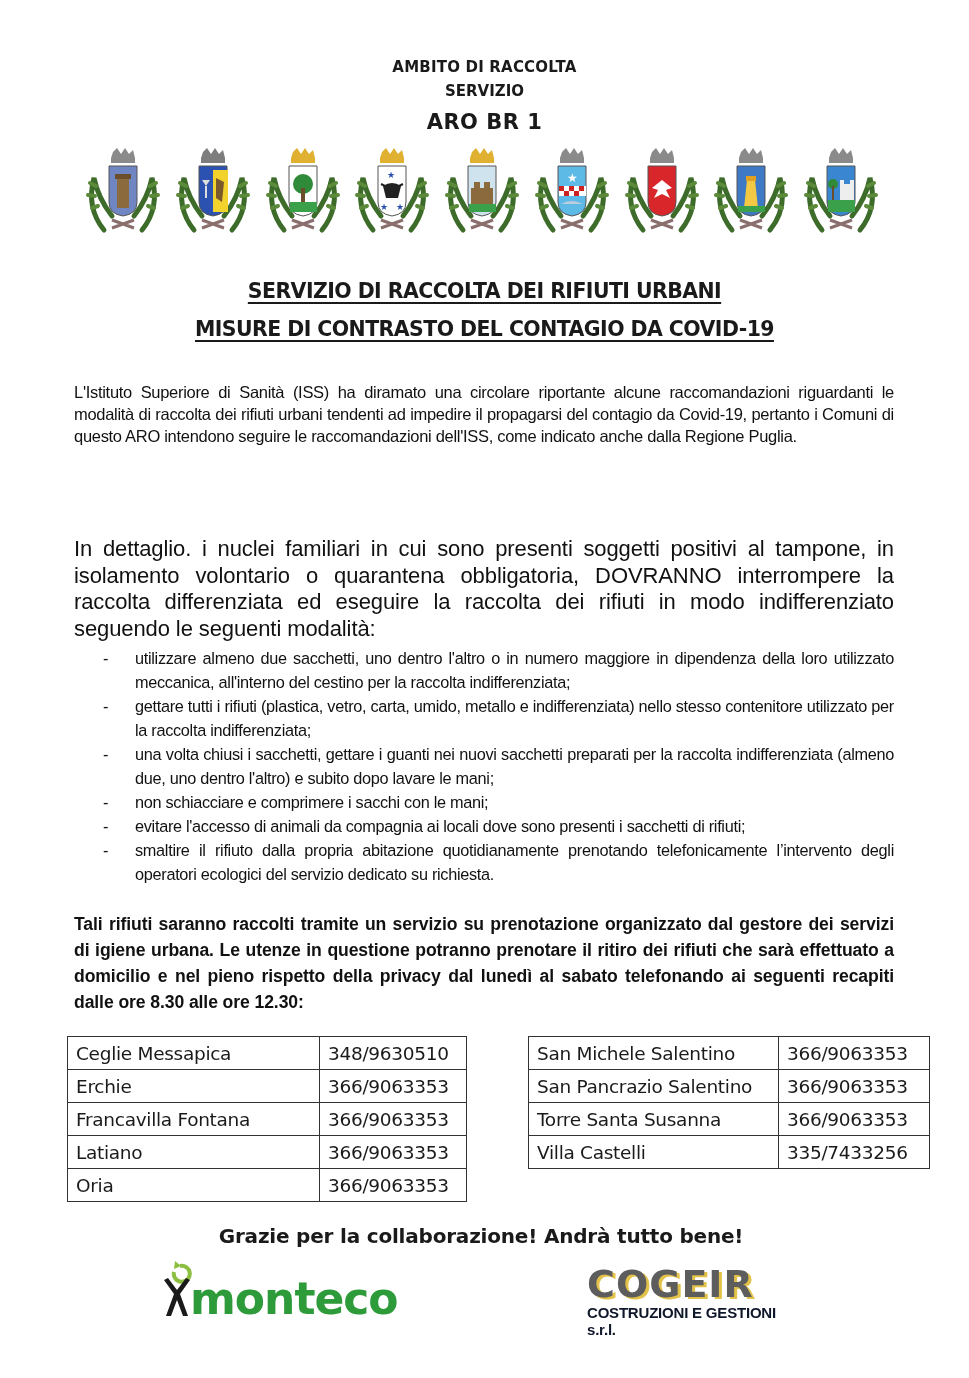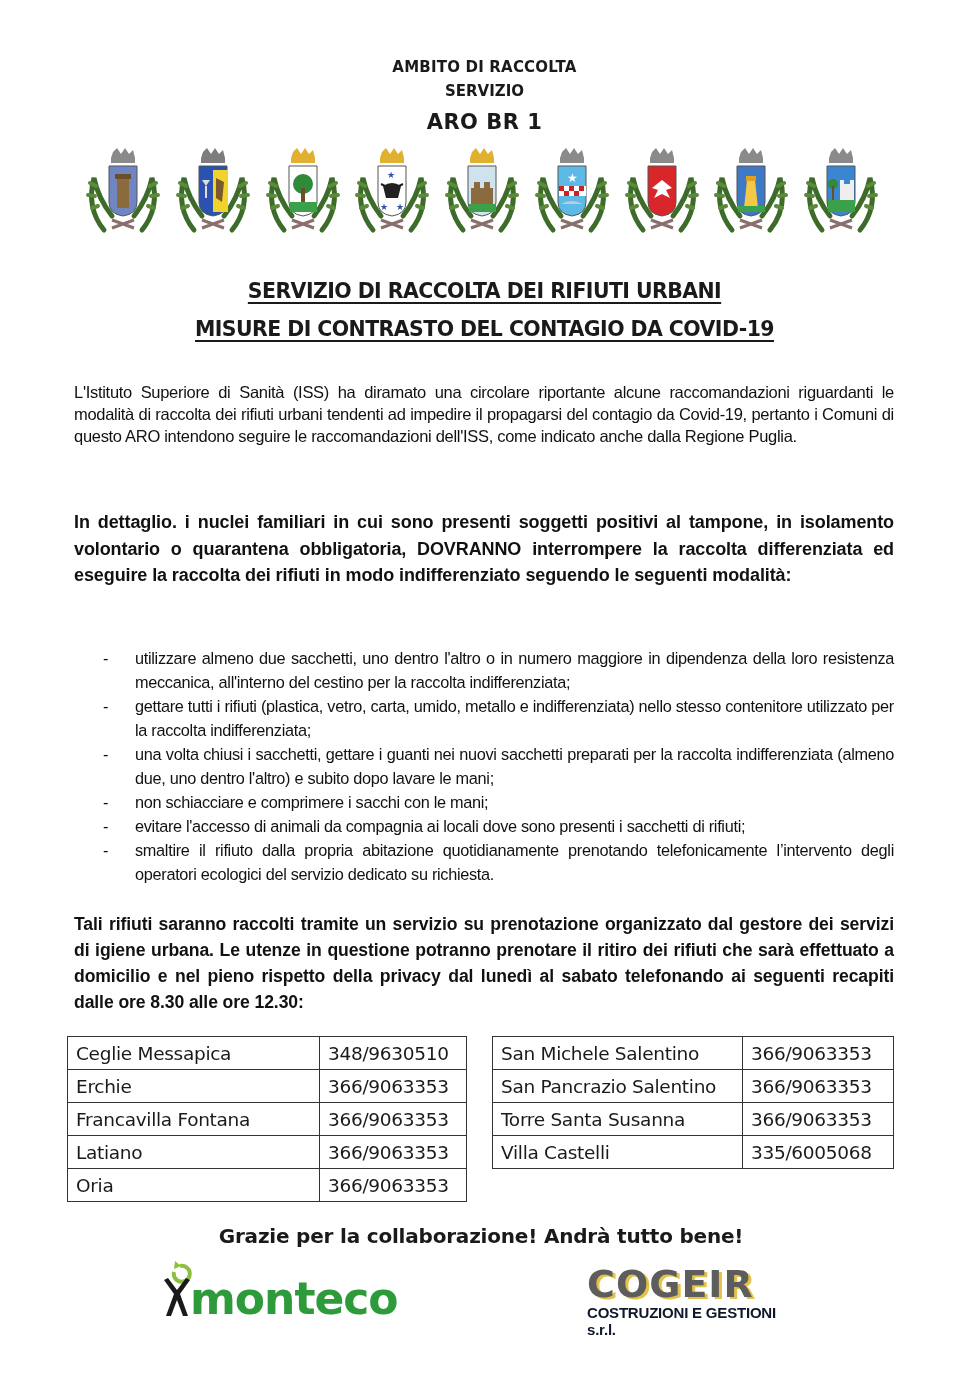--- a/index.html
+++ b/index.html
@@ -9,31 +9,31 @@
   .hdr2 { top:82px; font-size:15px; }
   .hdr3 { top:110px; font-size:21px; letter-spacing:0.5px; }
   .crests { position:absolute; top:138px; left:82px; width:800px; height:100px; display:flex; justify-content:space-between; }
   .crest { width:82px; height:100px; position:relative; }
   .crest svg { width:82px; height:100px; }
   .title { position:absolute; left:0; width:969px; text-align:center; font-family:"DejaVu Sans", sans-serif; font-weight:bold; font-size:22px; text-decoration:underline; text-underline-offset:4px; color:#1a1a1a; letter-spacing:-0.6px; transform:scaleX(0.93); }
   .t1 { top:278px; }
   .t2 { top:316px; }
   .para { position:absolute; left:74px; width:820px; text-align:justify; }
   .p1 { top:381px; font-family:"Liberation Sans", sans-serif; font-size:16.5px; line-height:22px; letter-spacing:-0.3px; }
-  .p2 { top:509px; font-weight:bold; font-size:18px; line-height:26.5px; letter-spacing:-0.1px; }
+  .p2 { top:536px; font-weight:normal; font-size:22px; line-height:26.5px; letter-spacing:-0.1px; }
   .p3 { top:911px; font-weight:bold; font-size:17.6px; line-height:26px; letter-spacing:-0.1px; }
   .list { position:absolute; top:646px; left:100px; width:794px; margin:0; padding:0; list-style:none; font-size:16.3px; line-height:24px; letter-spacing:-0.3px; }
   .list li { position:relative; padding-left:35px; text-align:justify; }
   .list li .dash { position:absolute; left:3px; top:0; }
   table.contacts { position:absolute; border-collapse:collapse; font-family:"DejaVu Sans", sans-serif; font-size:18.5px; color:#1a1a1a; }
   table.contacts td { border:1px solid #333; height:32px; padding:0 8px; white-space:nowrap; letter-spacing:-0.3px; }
   .tl { top:1036px; left:67px; }
   .tl td.city { width:235px; }
   .tl td.phone { width:130px; }
-  .tr { top:1036px; left:492px; }
+  .tr { top:1036px; left:528px; }
   .tr td.city { width:233px; }
   .tr td.phone { width:134px; }
   .thanks { position:absolute; top:1224px; left:0; width:962px; text-align:center; font-family:"DejaVu Sans", sans-serif; font-weight:bold; font-size:20px; color:#1a1a1a; letter-spacing:-0.2px; }
   .monteco { position:absolute; left:160px; top:1258px; width:250px; height:64px; }
   .cogeir { position:absolute; left:585px; top:1268px; width:210px; height:60px; }
   .cogeir .big { position:absolute; left:2px; top:-6px; font-family:"DejaVu Sans", sans-serif; font-weight:bold; font-size:38px; color:#5d5d5d; letter-spacing:1px; text-shadow:3px 2px 0 #e3c24a; }
   .cogeir .small { position:absolute; left:2px; top:36px; font-family:"Liberation Sans", sans-serif; font-weight:bold; font-size:15px; color:#0f172a; letter-spacing:-0.2px; }
 </style>
 </head>
 <body>
@@ -163,21 +163,21 @@
   </div>
 
 <div class="title t1">SERVIZIO DI RACCOLTA DEI RIFIUTI URBANI</div>
 <div class="title t2">MISURE DI CONTRASTO DEL CONTAGIO DA COVID-19</div>
 
 <div class="para p1">L'Istituto Superiore di Sanità (ISS) ha diramato una circolare riportante alcune raccomandazioni riguardanti le modalità di raccolta dei rifiuti urbani tendenti ad impedire il propagarsi del contagio da Covid-19, pertanto i Comuni di questo ARO intendono seguire le raccomandazioni dell'ISS, come indicato anche dalla Regione Puglia.</div>
 
 <div class="para p2" id="details">In dettaglio. i nuclei familiari in cui sono presenti soggetti positivi al tampone, in isolamento volontario o quarantena obbligatoria, DOVRANNO interrompere la raccolta differenziata ed eseguire la raccolta dei rifiuti in modo indifferenziato seguendo le seguenti modalità:</div>
 
 <ul class="list" id="measures">
-    <li><span class="dash">-</span><span>utilizzare almeno due sacchetti, uno dentro l'altro o in numero maggiore in dipendenza della loro resistenza meccanica, all'interno del cestino per la raccolta indifferenziata;</span></li>
+    <li><span class="dash">-</span><span>utilizzare almeno due sacchetti, uno dentro l'altro o in numero maggiore in dipendenza della loro utilizzato meccanica, all'interno del cestino per la raccolta indifferenziata;</span></li>
     <li><span class="dash">-</span><span>gettare tutti i rifiuti (plastica, vetro, carta, umido, metallo e indifferenziata) nello stesso contenitore utilizzato per la raccolta indifferenziata;</span></li>
     <li><span class="dash">-</span><span>una volta chiusi i sacchetti, gettare i guanti nei nuovi sacchetti preparati per la raccolta indifferenziata (almeno due, uno dentro l'altro) e subito dopo lavare le mani;</span></li>
     <li><span class="dash">-</span><span>non schiacciare e comprimere i sacchi con le mani;</span></li>
     <li><span class="dash">-</span><span>evitare l'accesso di animali da compagnia ai locali dove sono presenti i sacchetti di rifiuti;</span></li>
     <li><span class="dash">-</span><span>smaltire il rifiuto dalla propria abitazione quotidianamente prenotando telefonicamente l’intervento degli operatori ecologici del servizio dedicato su richiesta.</span></li>
   </ul>
 
 <div class="para p3">Tali rifiuti saranno raccolti tramite un servizio su prenotazione organizzato dal gestore dei servizi di igiene urbana. Le utenze in questione potranno prenotare il ritiro dei rifiuti che sarà effettuato a domicilio e nel pieno rispetto della privacy dal lunedì al sabato telefonando ai seguenti recapiti dalle ore 8.30 alle ore 12.30:</div>
 
 <table class="contacts tl">
@@ -213,21 +213,21 @@
       <tr>
         <td class="city">San Pancrazio Salentino</td>
         <td class="phone">366/9063353</td>
       </tr>
       <tr>
         <td class="city">Torre Santa Susanna</td>
         <td class="phone">366/9063353</td>
       </tr>
       <tr>
         <td class="city">Villa Castelli</td>
-        <td class="phone">335/6005068</td>
+        <td class="phone">335/7433256</td>
       </tr>
     </tbody>
   </table>
 
 <div class="thanks">Grazie per la collaborazione! Andrà tutto bene!</div>
 
 <div class="monteco">
   <svg width="250" height="64" viewBox="0 0 250 64">
     <g>
       <path d="M14 14 a8 8 0 1 0 6 -6" fill="none" stroke="#8cbf3f" stroke-width="4"></path>

